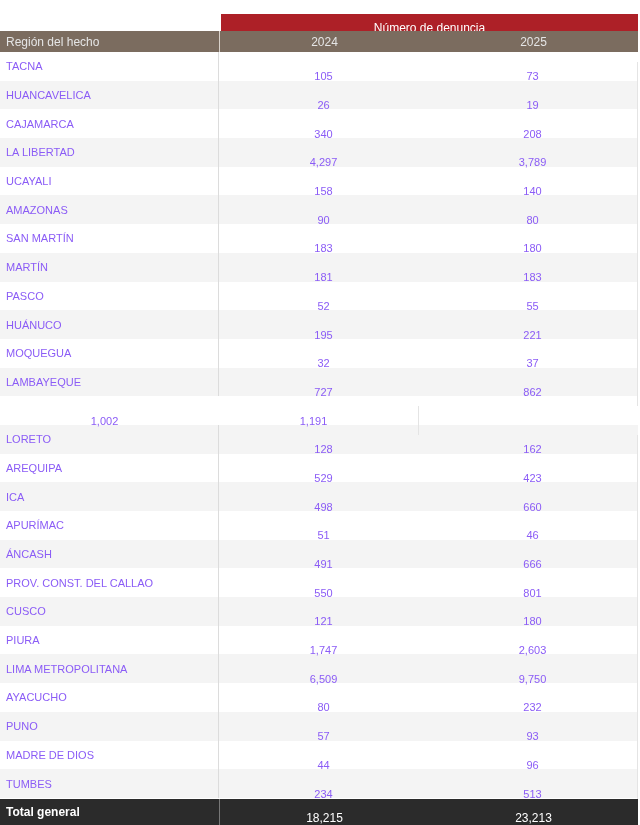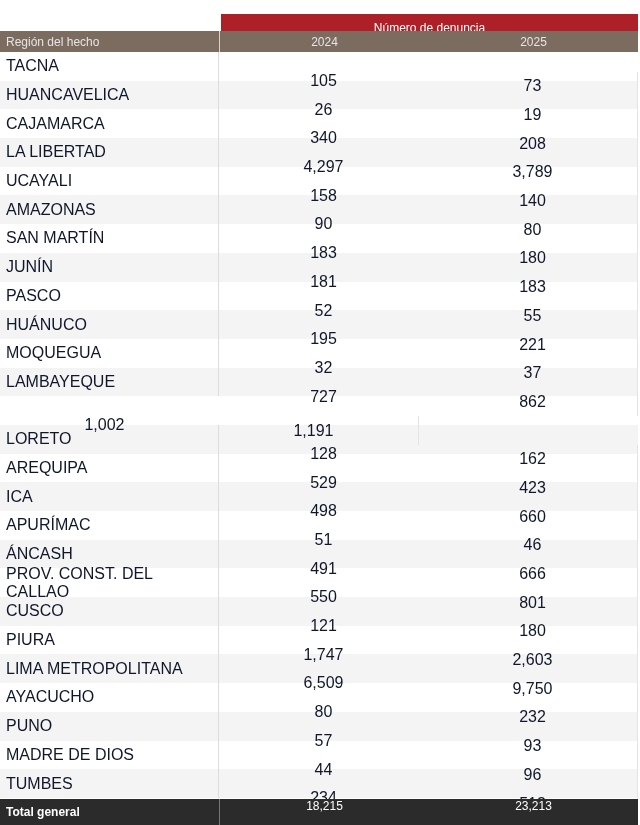--- a/index.html
+++ b/index.html
@@ -3,26 +3,26 @@
 <meta charset="utf-8">
 <style>
   html, body { margin: 0; padding: 0; background: #ffffff; }
   body { width: 640px; height: 825px; overflow: hidden; font-family: "Liberation Sans", sans-serif; }
   .wrap { position: relative; width: 640px; height: 825px; }
   .top-header { position: absolute; left: 221px; top: 14px; width: 417px; height: 28px; background: #ad2027; color: #fff; font-size: 12px; display: flex; align-items: center; justify-content: center; }
   .col-header { position: absolute; left: 0; top: 31px; width: 638px; height: 21px; background: #7b6c5f; color: #e5e5e5; font-size: 12px; display: flex; align-items: center; }
   .col-header .c1 { width: 220px; padding-left: 6px; box-sizing: border-box; border-right: 1px solid #d9d2cb; height: 100%; display: flex; align-items: center; }
   .col-header .c2, .col-header .c3 { flex: 0 0 209px; text-align: center; }
   .rows { position: absolute; left: 0; top: 52px; width: 638px; }
-  .row { height: 28.7px; display: flex; font-size: 16px; color: #0f172a; }
+  .row { height: 28.7px; display: flex; align-items: center; font-size: 11px; color: #8b5cf6; }
   .row:nth-child(even) { background: #f4f4f4; }
   .row .c1 { width: 220px; padding-left: 6px; box-sizing: border-box; height: 100%; display: flex; align-items: center; border-right: 1px solid #dcdcdc; }
   .row .c2, .row .c3 { flex: 0 0 209px; text-align: center; margin-top: 20px; }
   .row .c3 { border-right: 1px solid #e4e4e4; height: 100%; display: flex; align-items: center; justify-content: center; }
-  .total { position: absolute; left: 0; top: 799px; width: 638px; height: 26px; background: #2b2b2b; color: #fff; font-size: 12px; display: flex; align-items: flex-start; }
+  .total { position: absolute; left: 0; top: 799px; width: 638px; height: 26px; background: #2b2b2b; color: #fff; font-size: 12px; display: flex; align-items: flex-end; }
   .total .c1 { width: 220px; padding-left: 6px; box-sizing: border-box; font-weight: bold; border-right: 1px solid #777; height: 100%; display: flex; align-items: center; }
   .total .c2, .total .c3 { flex: 0 0 209px; text-align: center; }
 </style>
 </head>
 <body>
 
 <div class="wrap">
   <div class="top-header">Número de denuncia</div>
   <div class="col-header">
     <div class="c1">Región del hecho</div>
@@ -59,21 +59,21 @@
         <div class="c1">AMAZONAS</div>
         <div class="c2">90</div>
         <div class="c3">80</div>
       </div>
       <div class="row">
         <div class="c1">SAN MARTÍN</div>
         <div class="c2">183</div>
         <div class="c3">180</div>
       </div>
       <div class="row">
-        <div class="c1">JUNÍN</div>
+        <div class="c1">MARTÍN</div>
         <div class="c2">181</div>
         <div class="c3">183</div>
       </div>
       <div class="row">
         <div class="c1">PASCO</div>
         <div class="c2">52</div>
         <div class="c3">55</div>
       </div>
       <div class="row">
         <div class="c1">HUÁNUCO</div>

